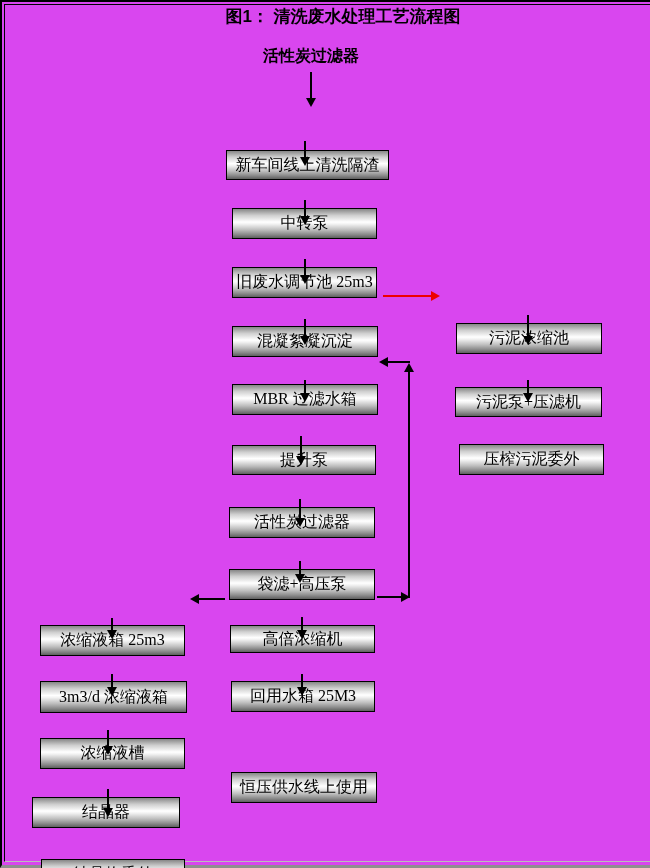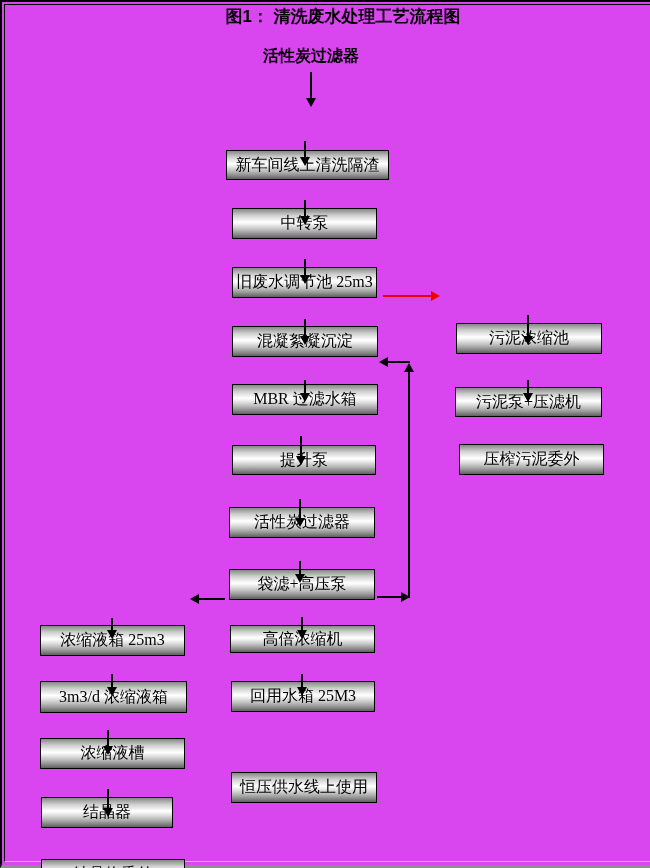--- a/index.html
+++ b/index.html
@@ -50,21 +50,21 @@
   <div class="node" style="left:231px;top:640px;width:144px;height:31px">回用水箱 25M3</div>
   <div class="node" style="left:231px;top:731px;width:146px;height:31px">恒压供水线上使用</div>
 
   <div class="node" style="left:456px;top:282px;width:146px;height:31px">污泥浓缩池</div>
   <div class="node" style="left:455px;top:346px;width:147px;height:30px">污泥泵+压滤机</div>
   <div class="node" style="left:459px;top:403px;width:145px;height:31px">压榨污泥委外</div>
 
   <div class="node" style="left:40px;top:584px;width:145px;height:31px">浓缩液箱 25m3</div>
   <div class="node" style="left:40px;top:640px;width:147px;height:32px">3m3/d 浓缩液箱</div>
   <div class="node" style="left:40px;top:697px;width:145px;height:31px">浓缩液槽</div>
-  <div class="node" style="left:41px;top:756px;width:132px;height:31px">结晶器</div>
+  <div class="node" style="left:32px;top:756px;width:148px;height:31px">结晶器</div>
   <div class="node" style="left:41px;top:818px;width:144px;height:30px">结晶物委外</div>
 
   <div>
     <div class="vline" style="left:310px;top:72px;height:29px"></div>
       <div class="ah down" style="left:306px;top:98px"></div>
   </div>
   <div>
     <div class="vline" style="left:304px;top:141px;height:19px"></div>
       <div class="ah down" style="left:300px;top:157px"></div>
   </div>

